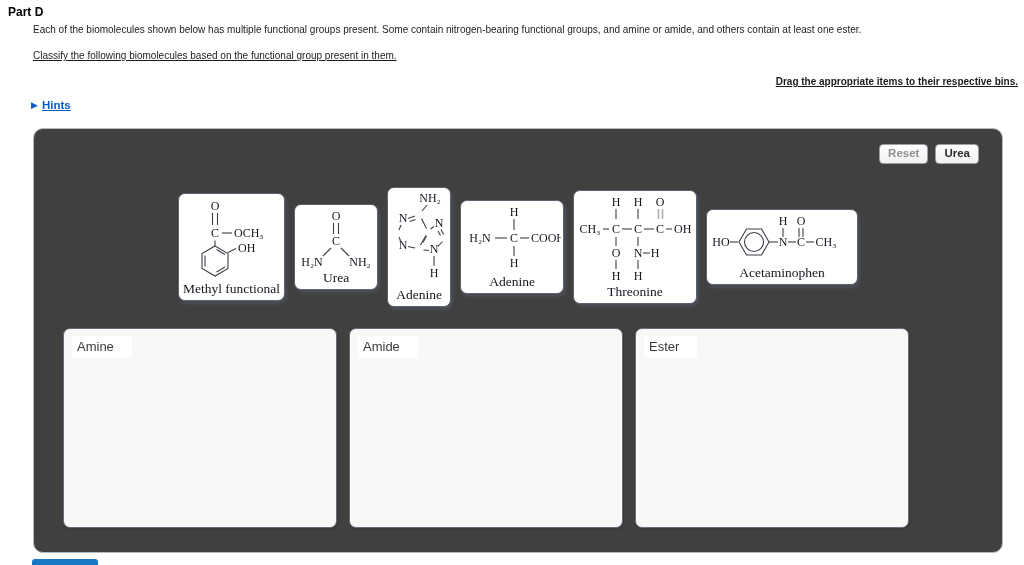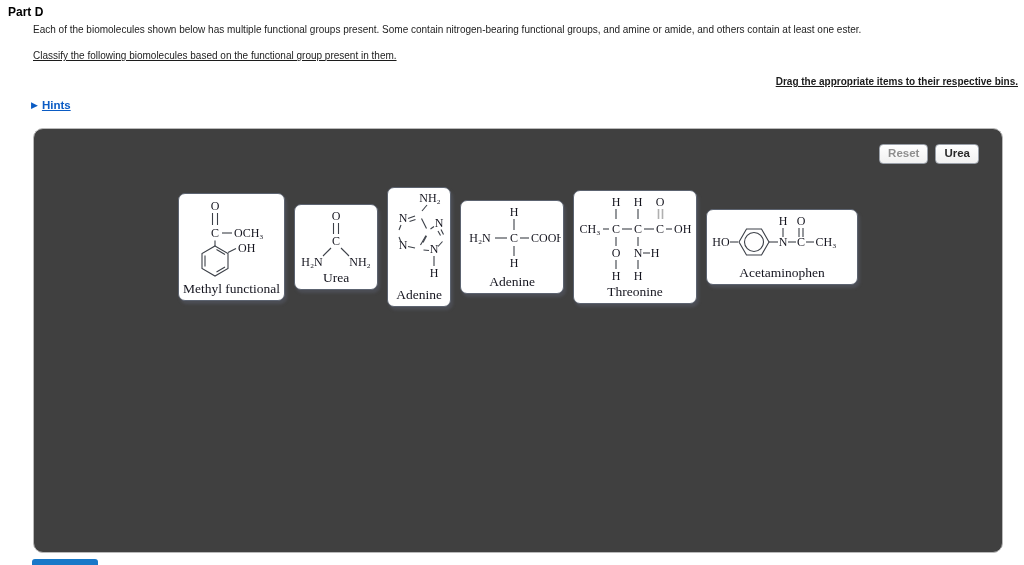--- a/index.html
+++ b/index.html
@@ -253,16 +253,27 @@
         <line x1="94" y1="16" x2="94" y2="25"></line>
         <text x="92" y="34" text-anchor="middle">C</text>
         <line x1="97" y1="30" x2="105" y2="30"></line>
         <text x="117" y="34" text-anchor="middle">CH₃</text>
       </svg>
       <div class="mol-label">Acetaminophen</div>
     </div>
 
   </div>
 
+  <div class="bins-row">
+    <div class="bin">
+      <span class="bin-label">Amine</span>
+    </div>
+    <div class="bin">
+      <span class="bin-label">Amide</span>
+    </div>
+    <div class="bin">
+      <span class="bin-label">Ester</span>
+    </div>
+  </div>
 
 </div>
 
 <button class="submit-button" aria-label="submit (partially visible)"></button>
 
 </body></html>

